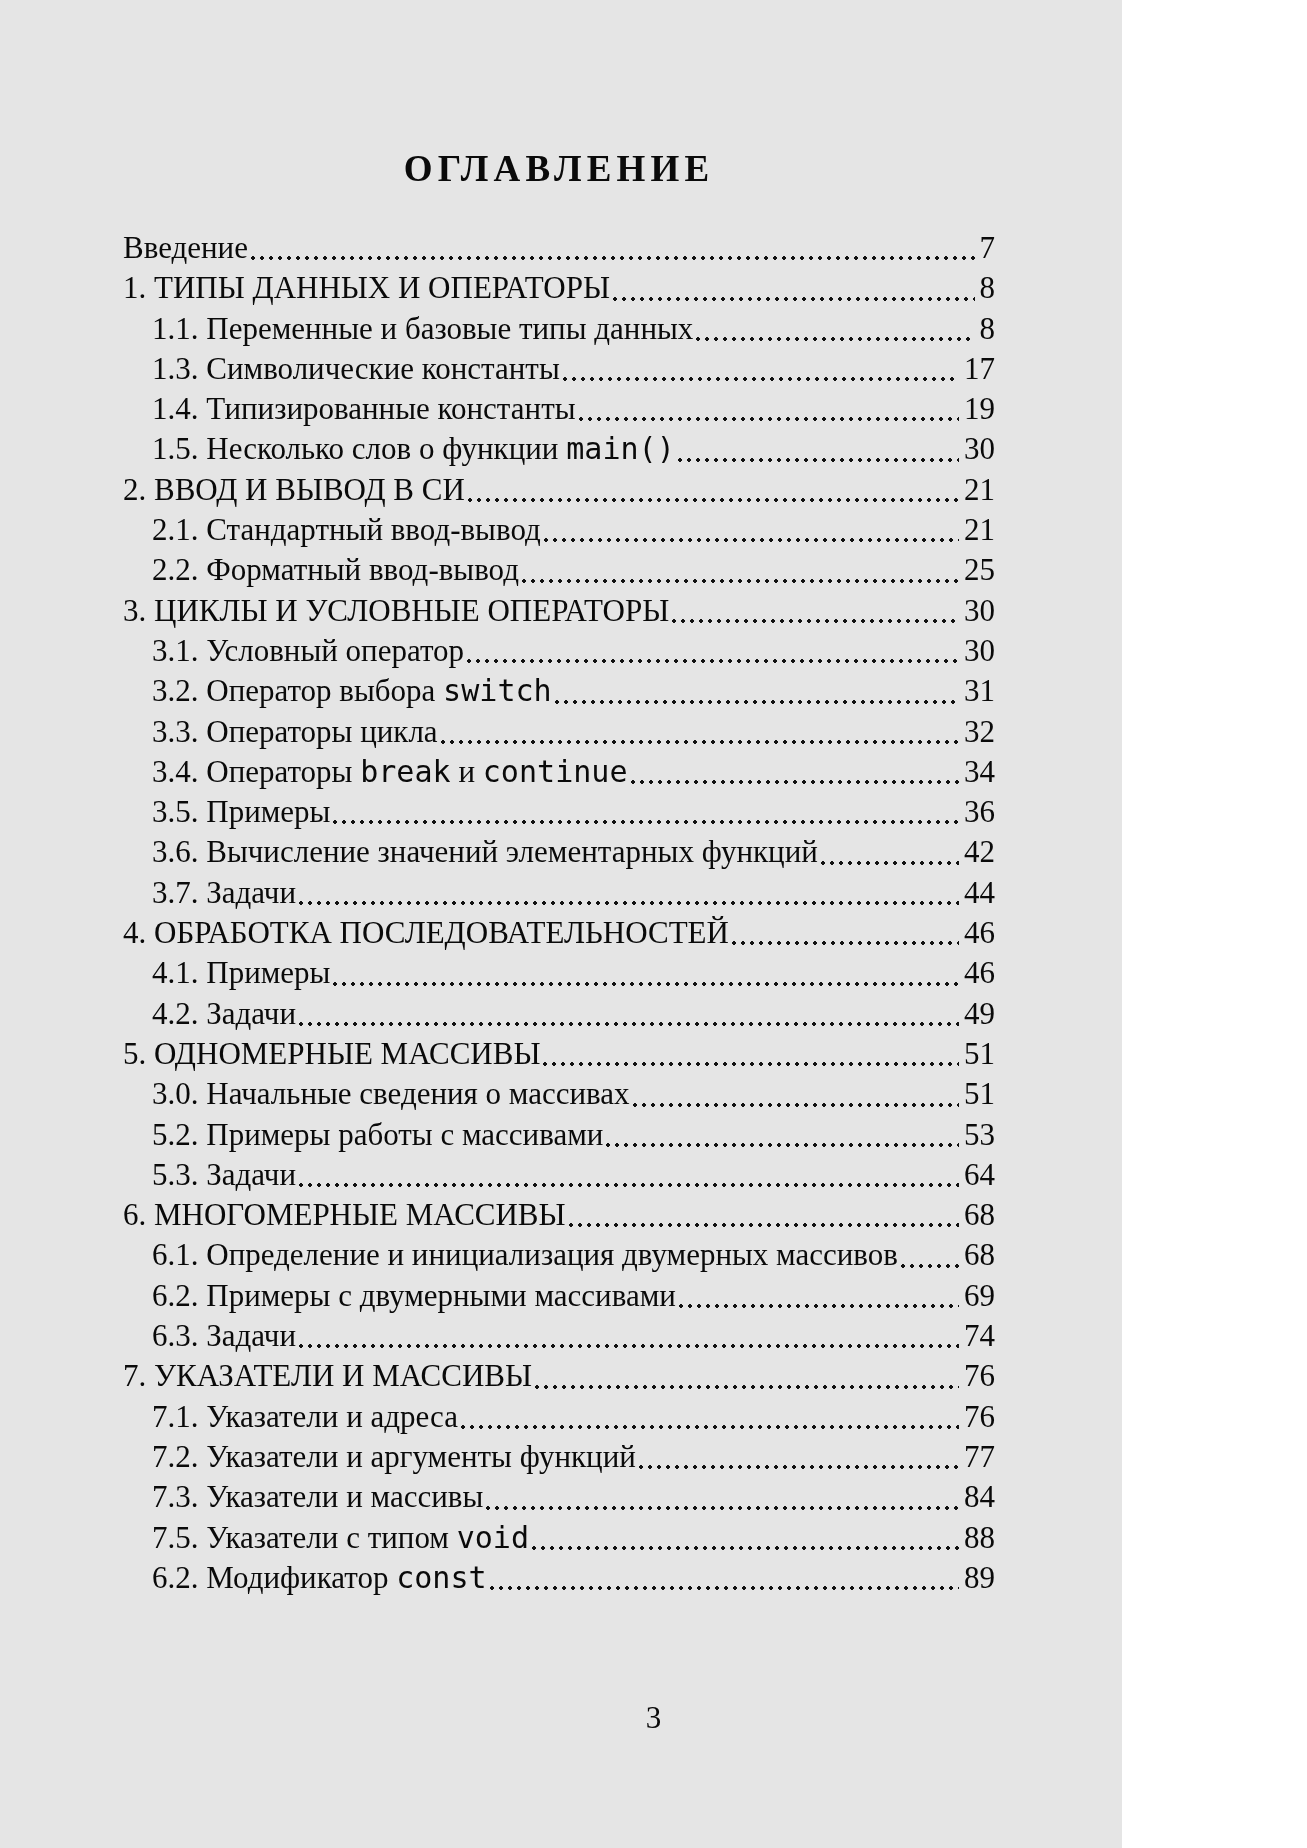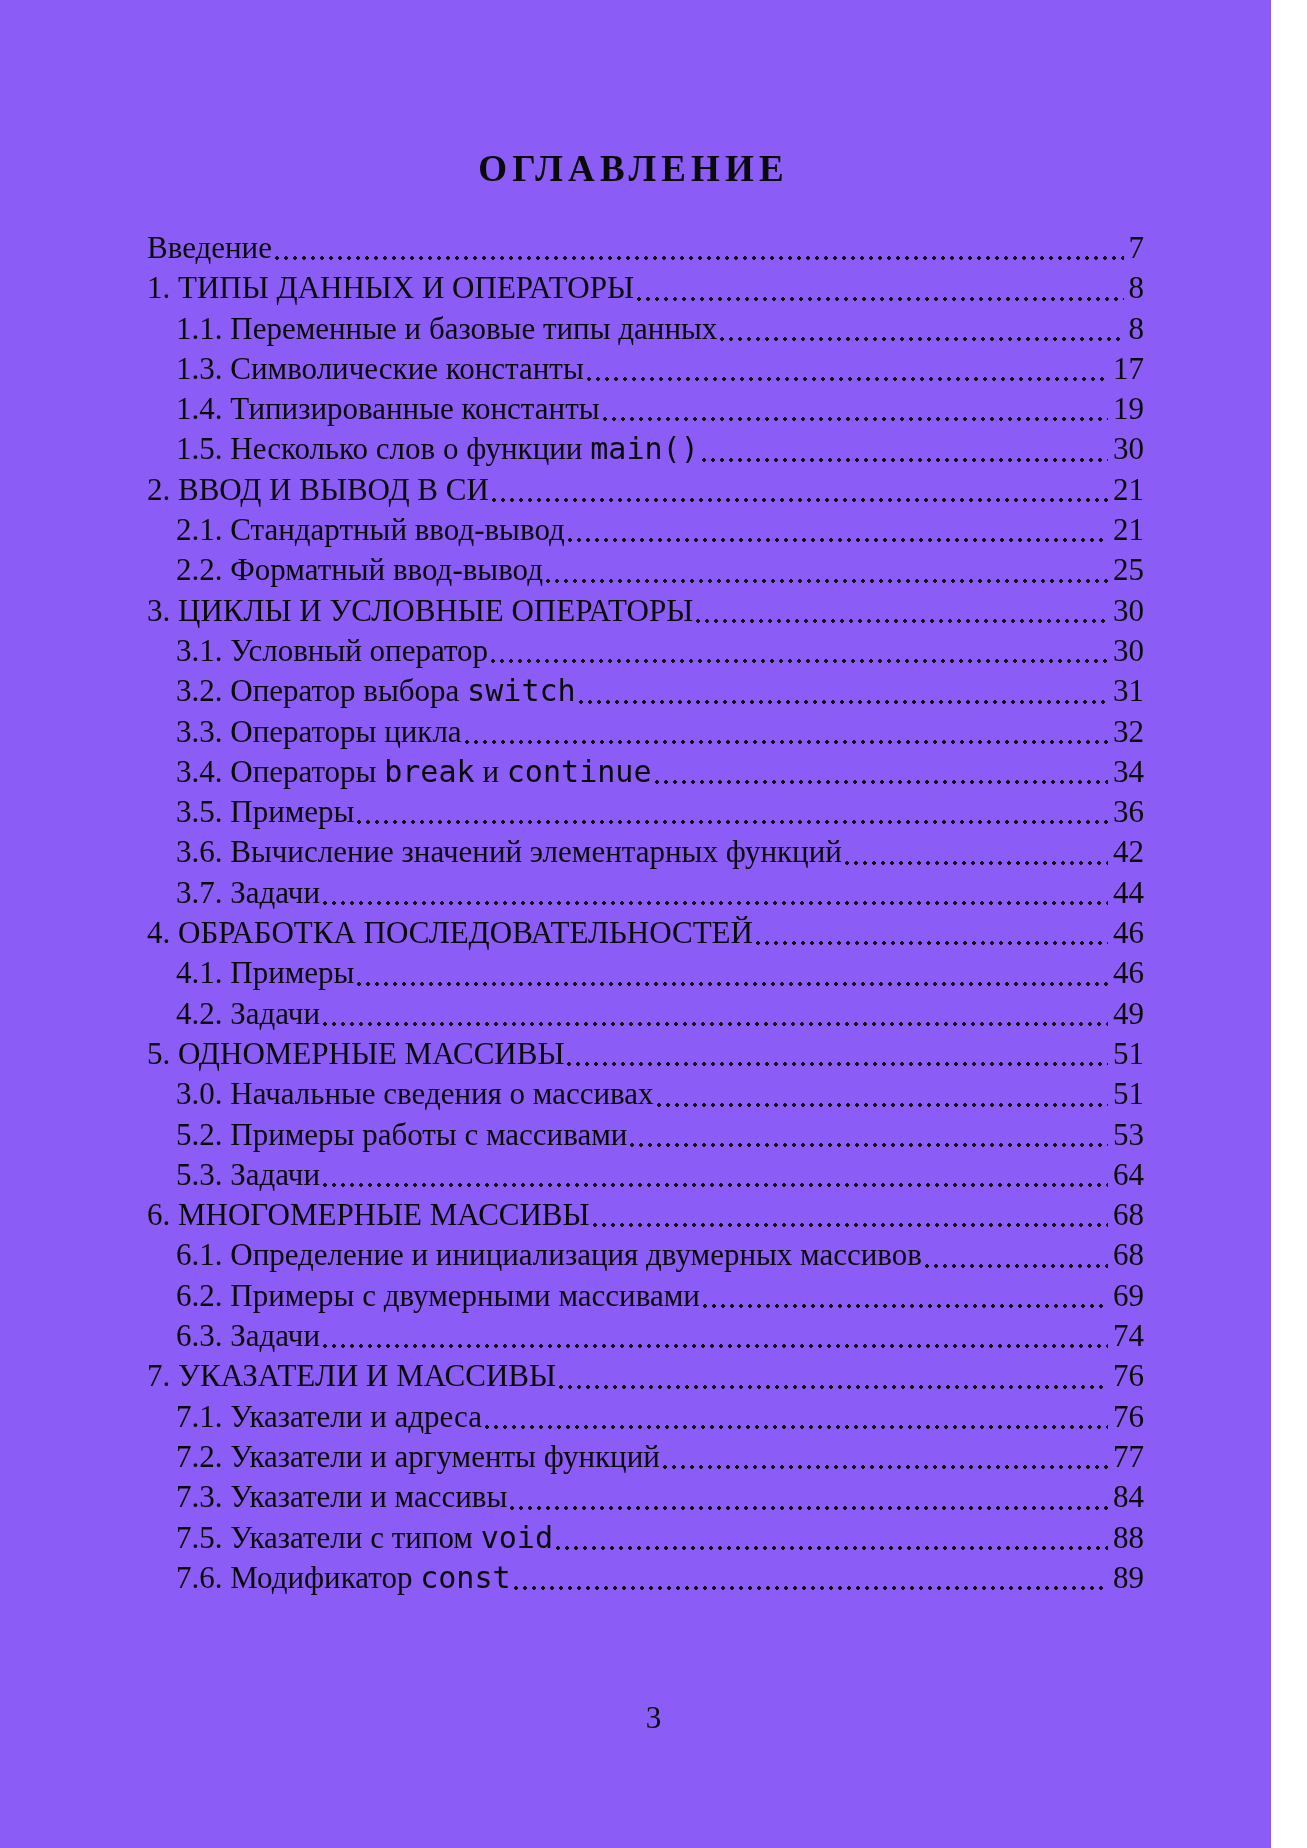--- a/index.html
+++ b/index.html
@@ -2,23 +2,23 @@
 <html><head>
 <meta charset="utf-8">
 <style>
   html, body {
     margin: 0;
     padding: 0;
     background: #ffffff;
   }
   .page {
     position: relative;
-    width: 1271px;
+    width: 1122px;
     height: 1848px;
-    background: #8b5cf6;
+    background: #e5e5e5;
     color: #0a0a0a;
     font-family: "Liberation Serif", serif;
     box-sizing: border-box;
     padding: 150px 127px 0 123px;
     overflow: hidden;
   }
   .doc-title {
     margin: 0 0 40px 0;
     text-align: center;
     font-size: 37px;
@@ -38,21 +38,20 @@
     line-height: 40.3px;
     height: 40.3px;
     white-space: nowrap;
   }
   .toc-row.lvl1 {
     padding-left: 29px;
     justify-content: center;
   }
   .toc-text {
     flex: 0 0 auto;
-    margin-left: 24px;
   }
   .code {
     font-family: "DejaVu Sans Mono", monospace;
     font-size: 0.97em;
   }
   .leader {
     flex: 1 1 auto;
     align-self: flex-end;
     height: 4px;
     margin: 0 5px 8px 3px;
@@ -240,19 +239,19 @@
         <span class="toc-text"><span>7.3. Указатели и массивы </span></span>
         <span class="leader"></span>
         <span class="toc-page-num">84</span>
       </div>
       <div class="toc-row lvl1">
         <span class="toc-text"><span>7.5. Указатели с типом </span><span class="code">void</span></span>
         <span class="leader"></span>
         <span class="toc-page-num">88</span>
       </div>
       <div class="toc-row lvl1">
-        <span class="toc-text"><span>7.6. Модификатор </span><span class="code">const</span></span>
+        <span class="toc-text"><span>6.2. Модификатор </span><span class="code">const</span></span>
         <span class="leader"></span>
         <span class="toc-page-num">89</span>
       </div>
     </div>
   <div class="footer-num">3</div>
 </div>
 
 </body></html>

